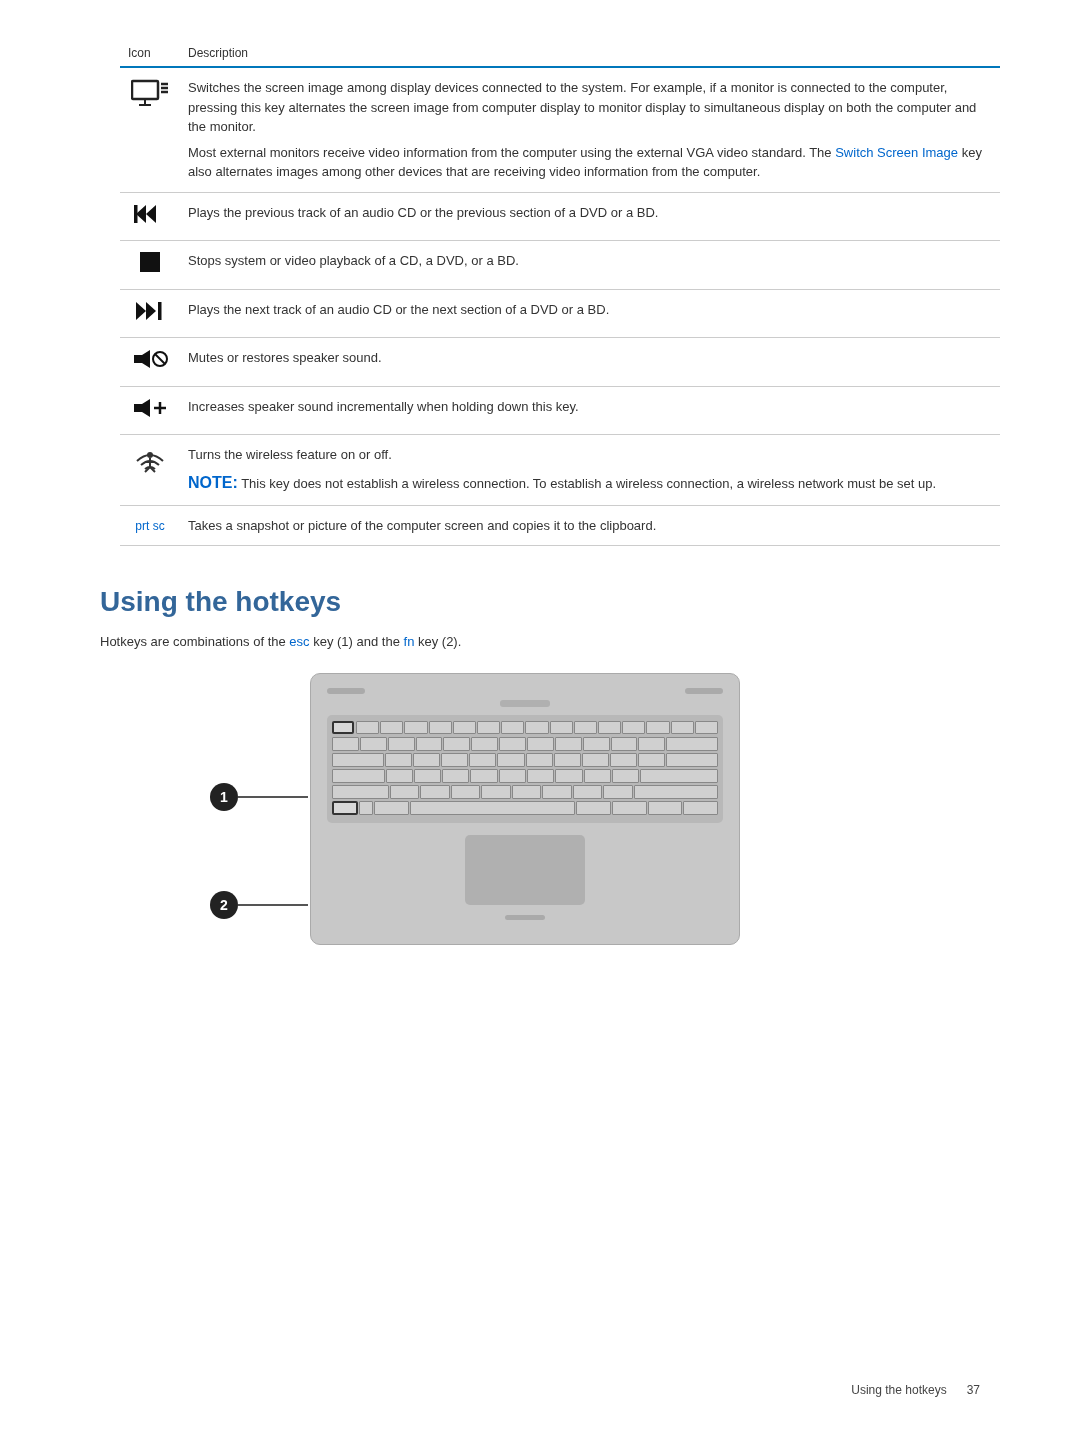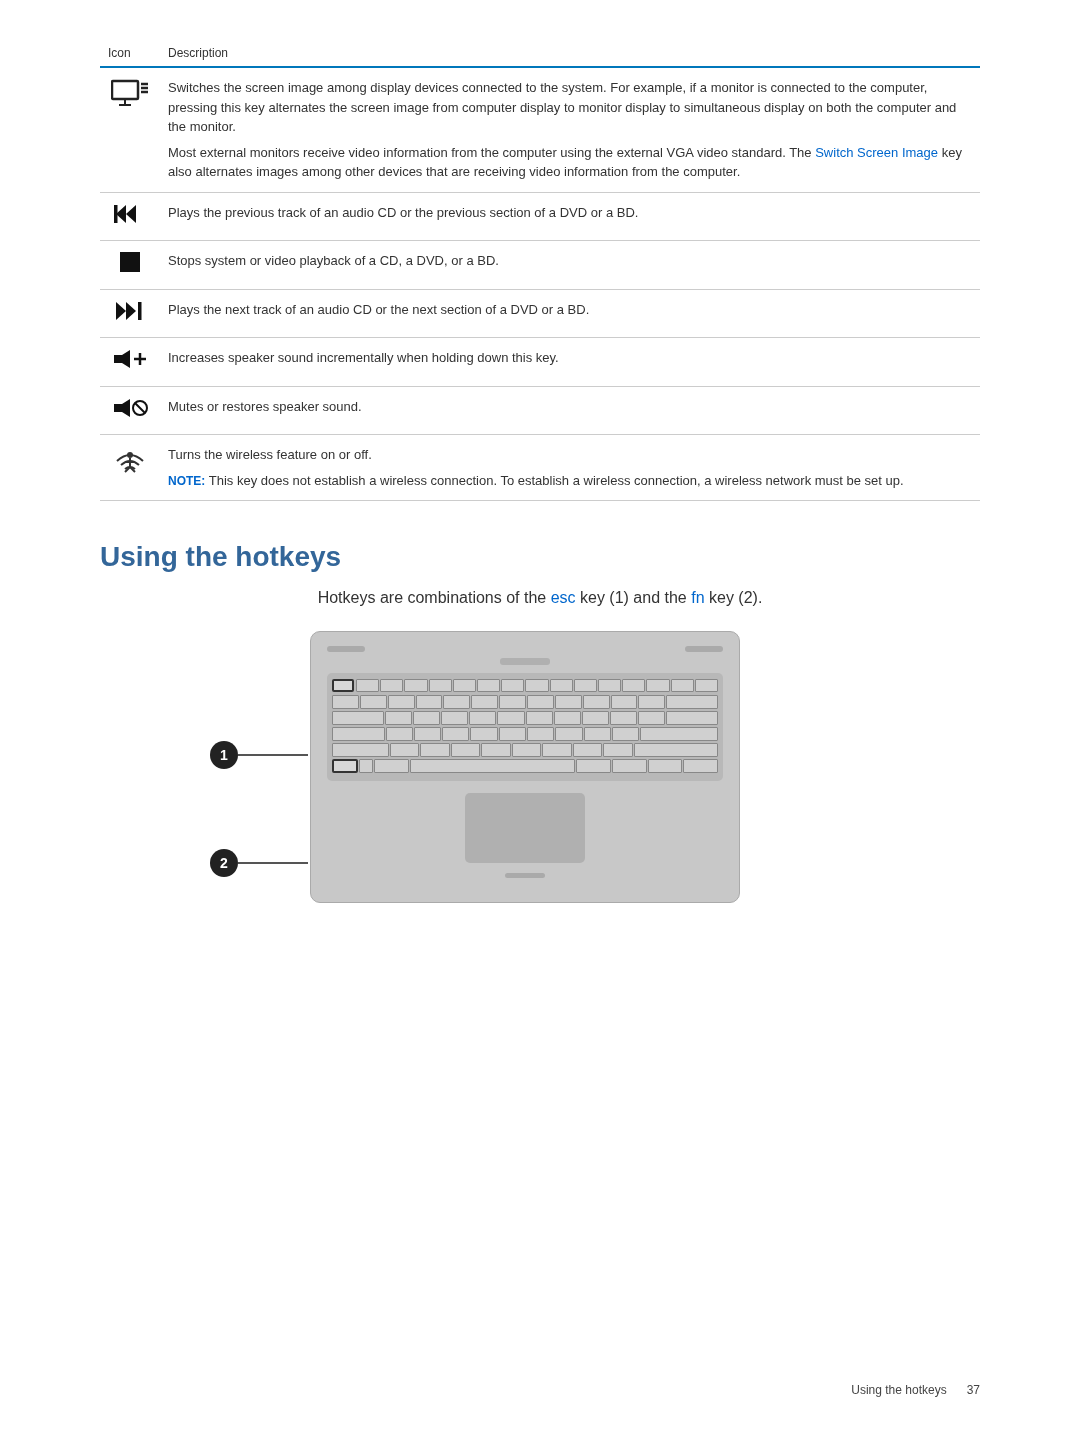--- a/index.html
+++ b/index.html
@@ -11,20 +11,21 @@
       width: 1080px;
       min-height: 1437px;
       padding: 40px 100px 60px 100px;
     }
 
     
     .content-table {
       width: 100%;
       border-collapse: collapse;
       margin-bottom: 40px;
+      margin-left: 20px;
     }
     .content-table thead tr {
       border-bottom: 2px solid #0077bb;
     }
     .content-table th {
       text-align: left;
       font-weight: normal;
       font-size: 12px;
       color: #333;
       padding: 6px 8px 6px 8px;
@@ -40,41 +41,40 @@
       width: 60px;
       text-align: center;
       vertical-align: middle;
     }
     .link-text {
       color: #0066cc;
     }
     .note-label {
       color: #0066cc;
       font-weight: bold;
-      font-size: 12px;
+      font-size: 16px;
     }
     .prtsc-text {
       color: #0066cc;
       font-size: 12px;
     }
 
     
     .section-heading {
       color: #336699;
       font-size: 28px;
       font-weight: bold;
       margin-bottom: 16px;
       margin-top: 20px;
     }
 
     .hotkeys-intro {
-      font-size: 16px;
+      font-size: 13px;
       margin-bottom: 24px;
       color: #333;
-      text-align: center;
     }
 
     .desc-block {
       margin-bottom: 6px;
     }
     .desc-block:last-child {
       margin-bottom: 0;
     }
   </style>
 </head>
@@ -136,37 +136,37 @@
         </svg>
       </td>
       <td>Plays the next track of an audio CD or the next section of a DVD or a BD.</td>
     </tr>
 
 
     <tr>
       <td class="icon-cell">
         <svg width="36" height="22" viewBox="0 0 36 22">
           <polygon points="2,7 10,7 18,2 18,20 10,15 2,15" fill="#111"></polygon>
+
+          <circle cx="28" cy="11" r="7" fill="none" stroke="#111" stroke-width="2"></circle>
+          <line x1="23" y1="6" x2="33" y2="16" stroke="#111" stroke-width="2"></line>
+        </svg>
+      </td>
+      <td>Mutes or restores speaker sound.</td>
+    </tr>
+
+    <tr>
+      <td class="icon-cell">
+        <svg width="36" height="22" viewBox="0 0 36 22">
+          <polygon points="2,7 10,7 18,2 18,20 10,15 2,15" fill="#111"></polygon>
           <line x1="22" y1="11" x2="34" y2="11" stroke="#111" stroke-width="2.5"></line>
           <line x1="28" y1="5" x2="28" y2="17" stroke="#111" stroke-width="2.5"></line>
         </svg>
       </td>
       <td>Increases speaker sound incrementally when holding down this key.</td>
-    </tr>
-
-    <tr>
-      <td class="icon-cell">
-        <svg width="36" height="22" viewBox="0 0 36 22">
-          <polygon points="2,7 10,7 18,2 18,20 10,15 2,15" fill="#111"></polygon>
-
-          <circle cx="28" cy="11" r="7" fill="none" stroke="#111" stroke-width="2"></circle>
-          <line x1="23" y1="6" x2="33" y2="16" stroke="#111" stroke-width="2"></line>
-        </svg>
-      </td>
-      <td>Mutes or restores speaker sound.</td>
     </tr>
 
     <tr>
       <td class="icon-cell">
         <svg width="36" height="28" viewBox="0 0 36 28">
 
           <path d="M5,16 Q18,4 31,16" fill="none" stroke="#333" stroke-width="2"></path>
           <path d="M9,20 Q18,12 27,20" fill="none" stroke="#333" stroke-width="2"></path>
           <path d="M13,24 Q18,20 23,24" fill="none" stroke="#333" stroke-width="2"></path>
 
@@ -179,20 +179,26 @@
       </td>
       <td>
         <div class="desc-block">Turns the wireless feature on or off.</div>
         <div class="desc-block">
           <span class="note-label">NOTE:</span>
           <span>  This key does not establish a wireless connection. To establish a wireless connection, a wireless network must be set up.</span>
         </div>
       </td>
     </tr>
 
+    <tr>
+      <td class="icon-cell">
+        <span class="prtsc-text">prt sc</span>
+      </td>
+      <td>Takes a snapshot or picture of the computer screen and copies it to the clipboard.</td>
+    </tr>
   </tbody>
 </table>
 
 <h2 class="section-heading">Using the hotkeys</h2>
 
 <p class="hotkeys-intro">
   <span>Hotkeys are combinations of the </span><span class="link-text">esc</span><span> key (1) and the </span><span class="link-text">fn</span><span> key (2).</span>
 </p>
 
 <div style="position: relative; width: 100%; margin-bottom: 60px;">

